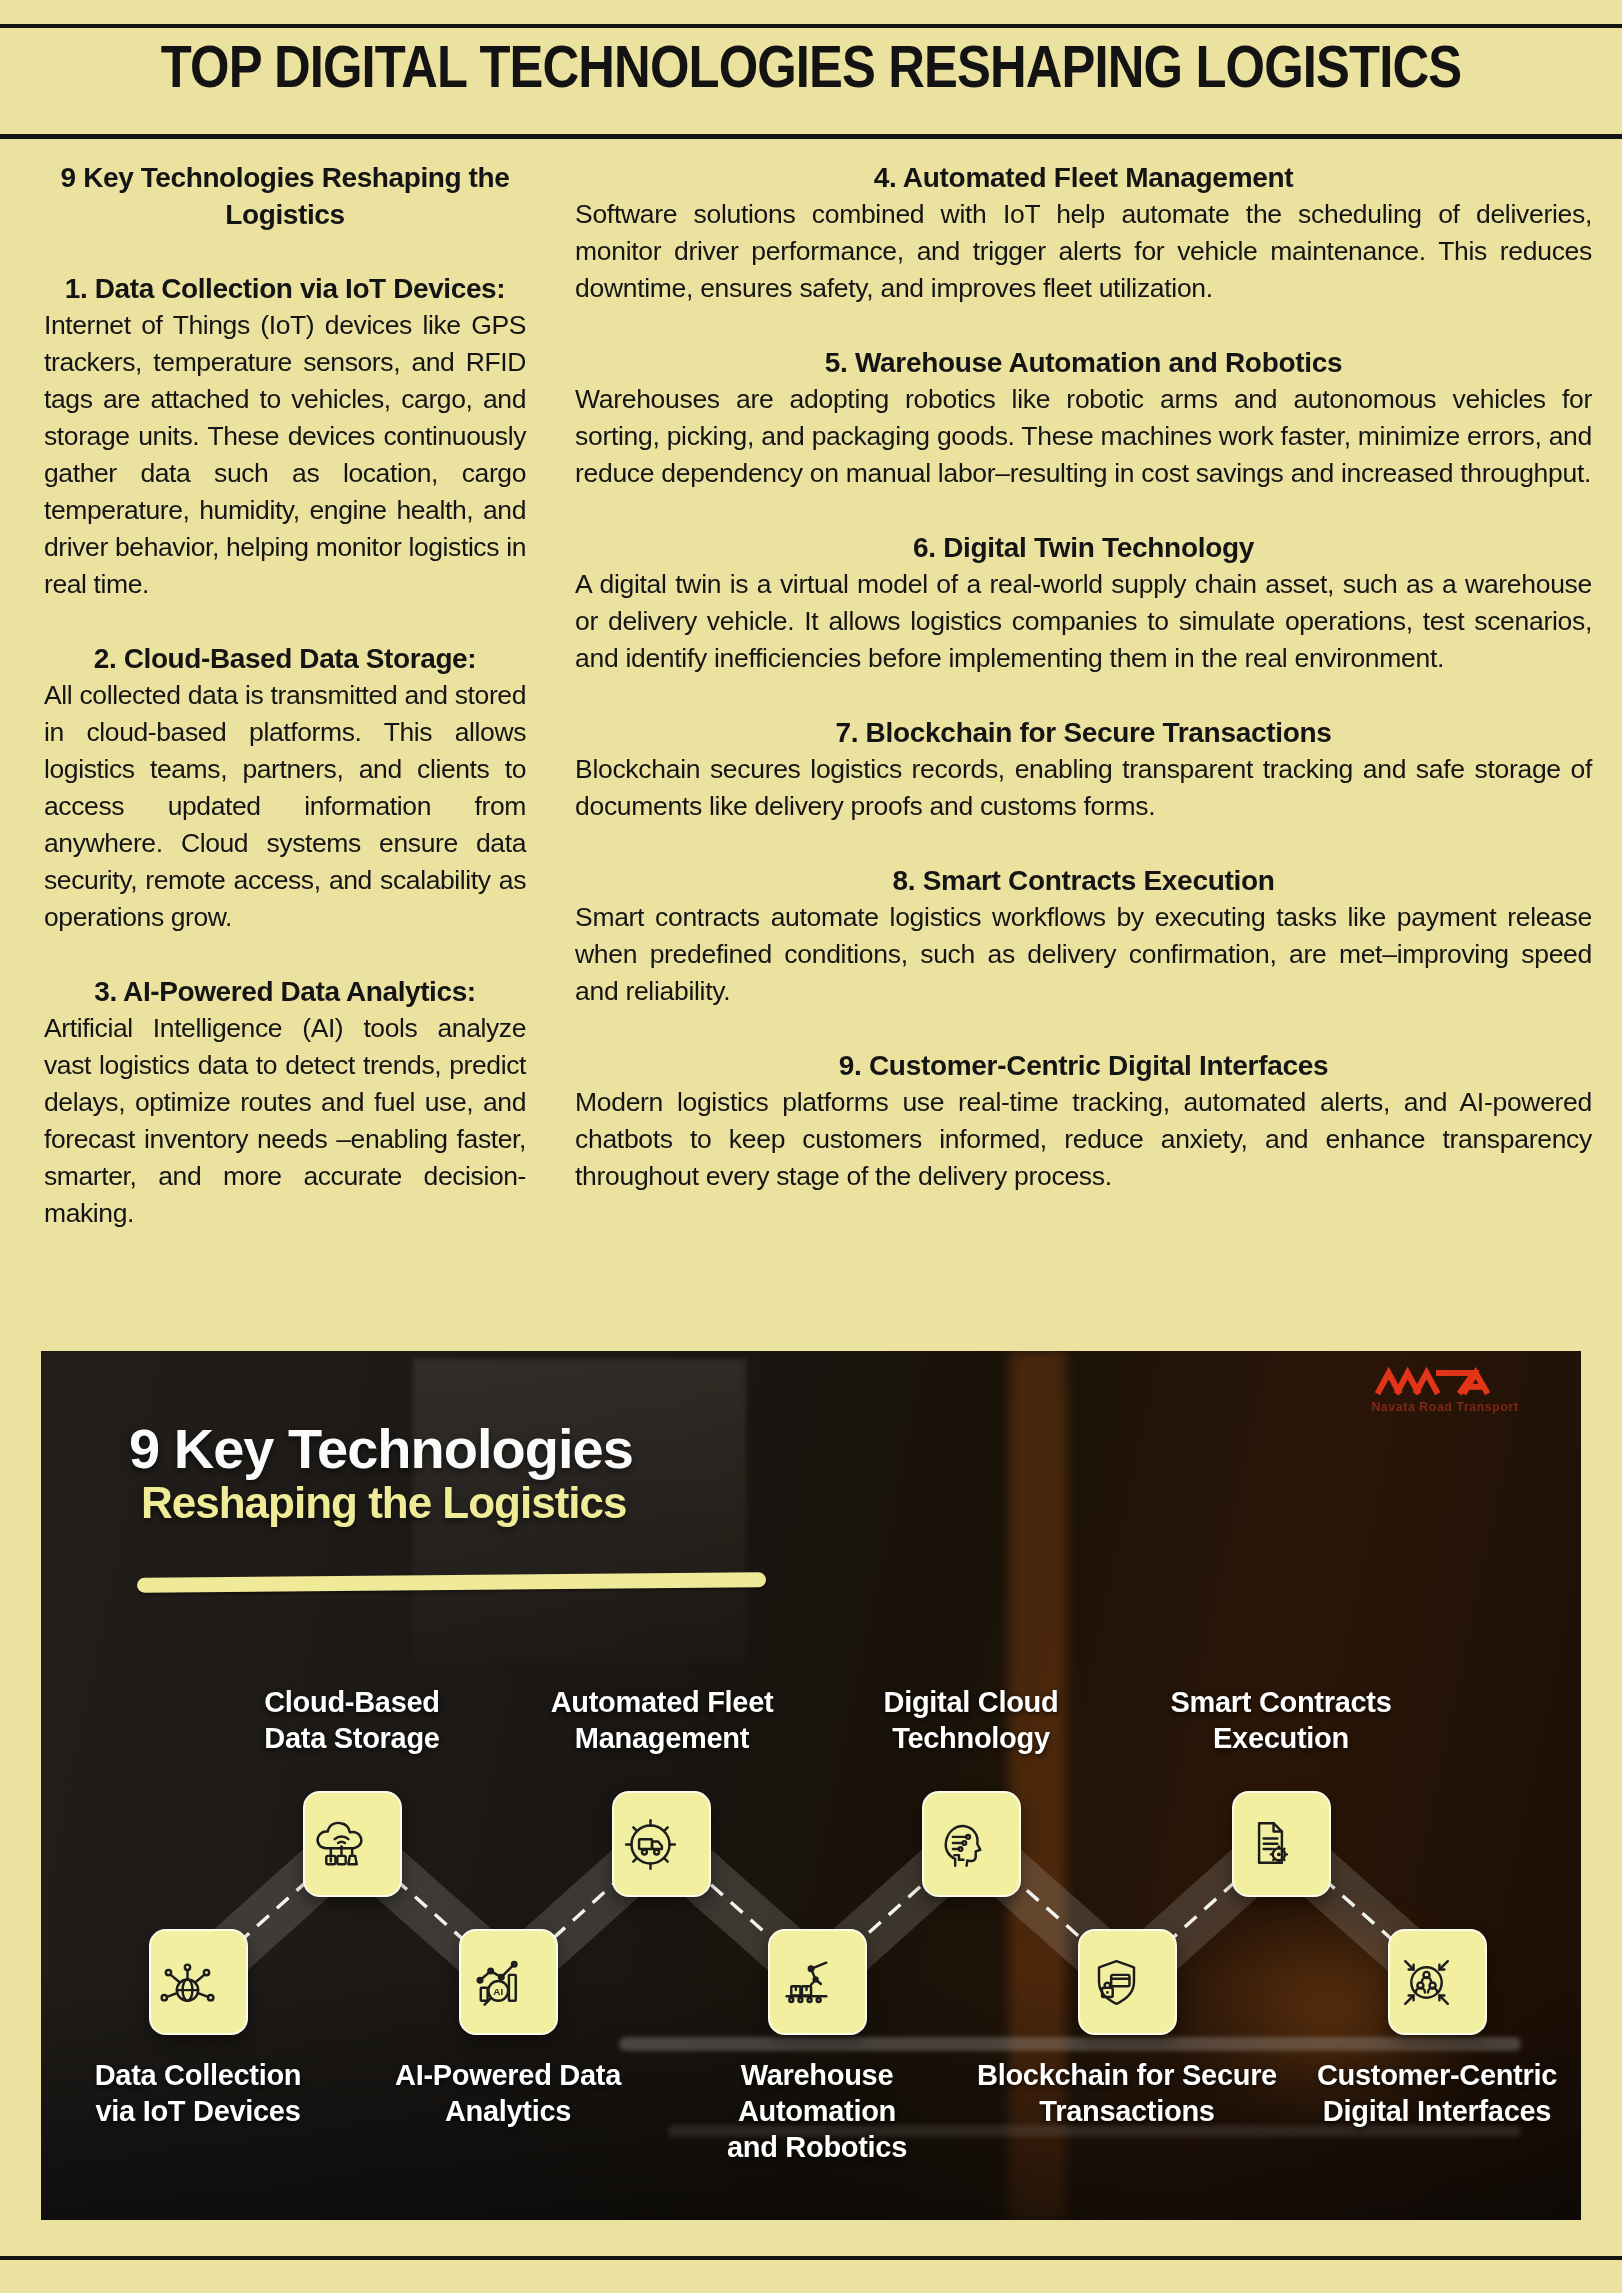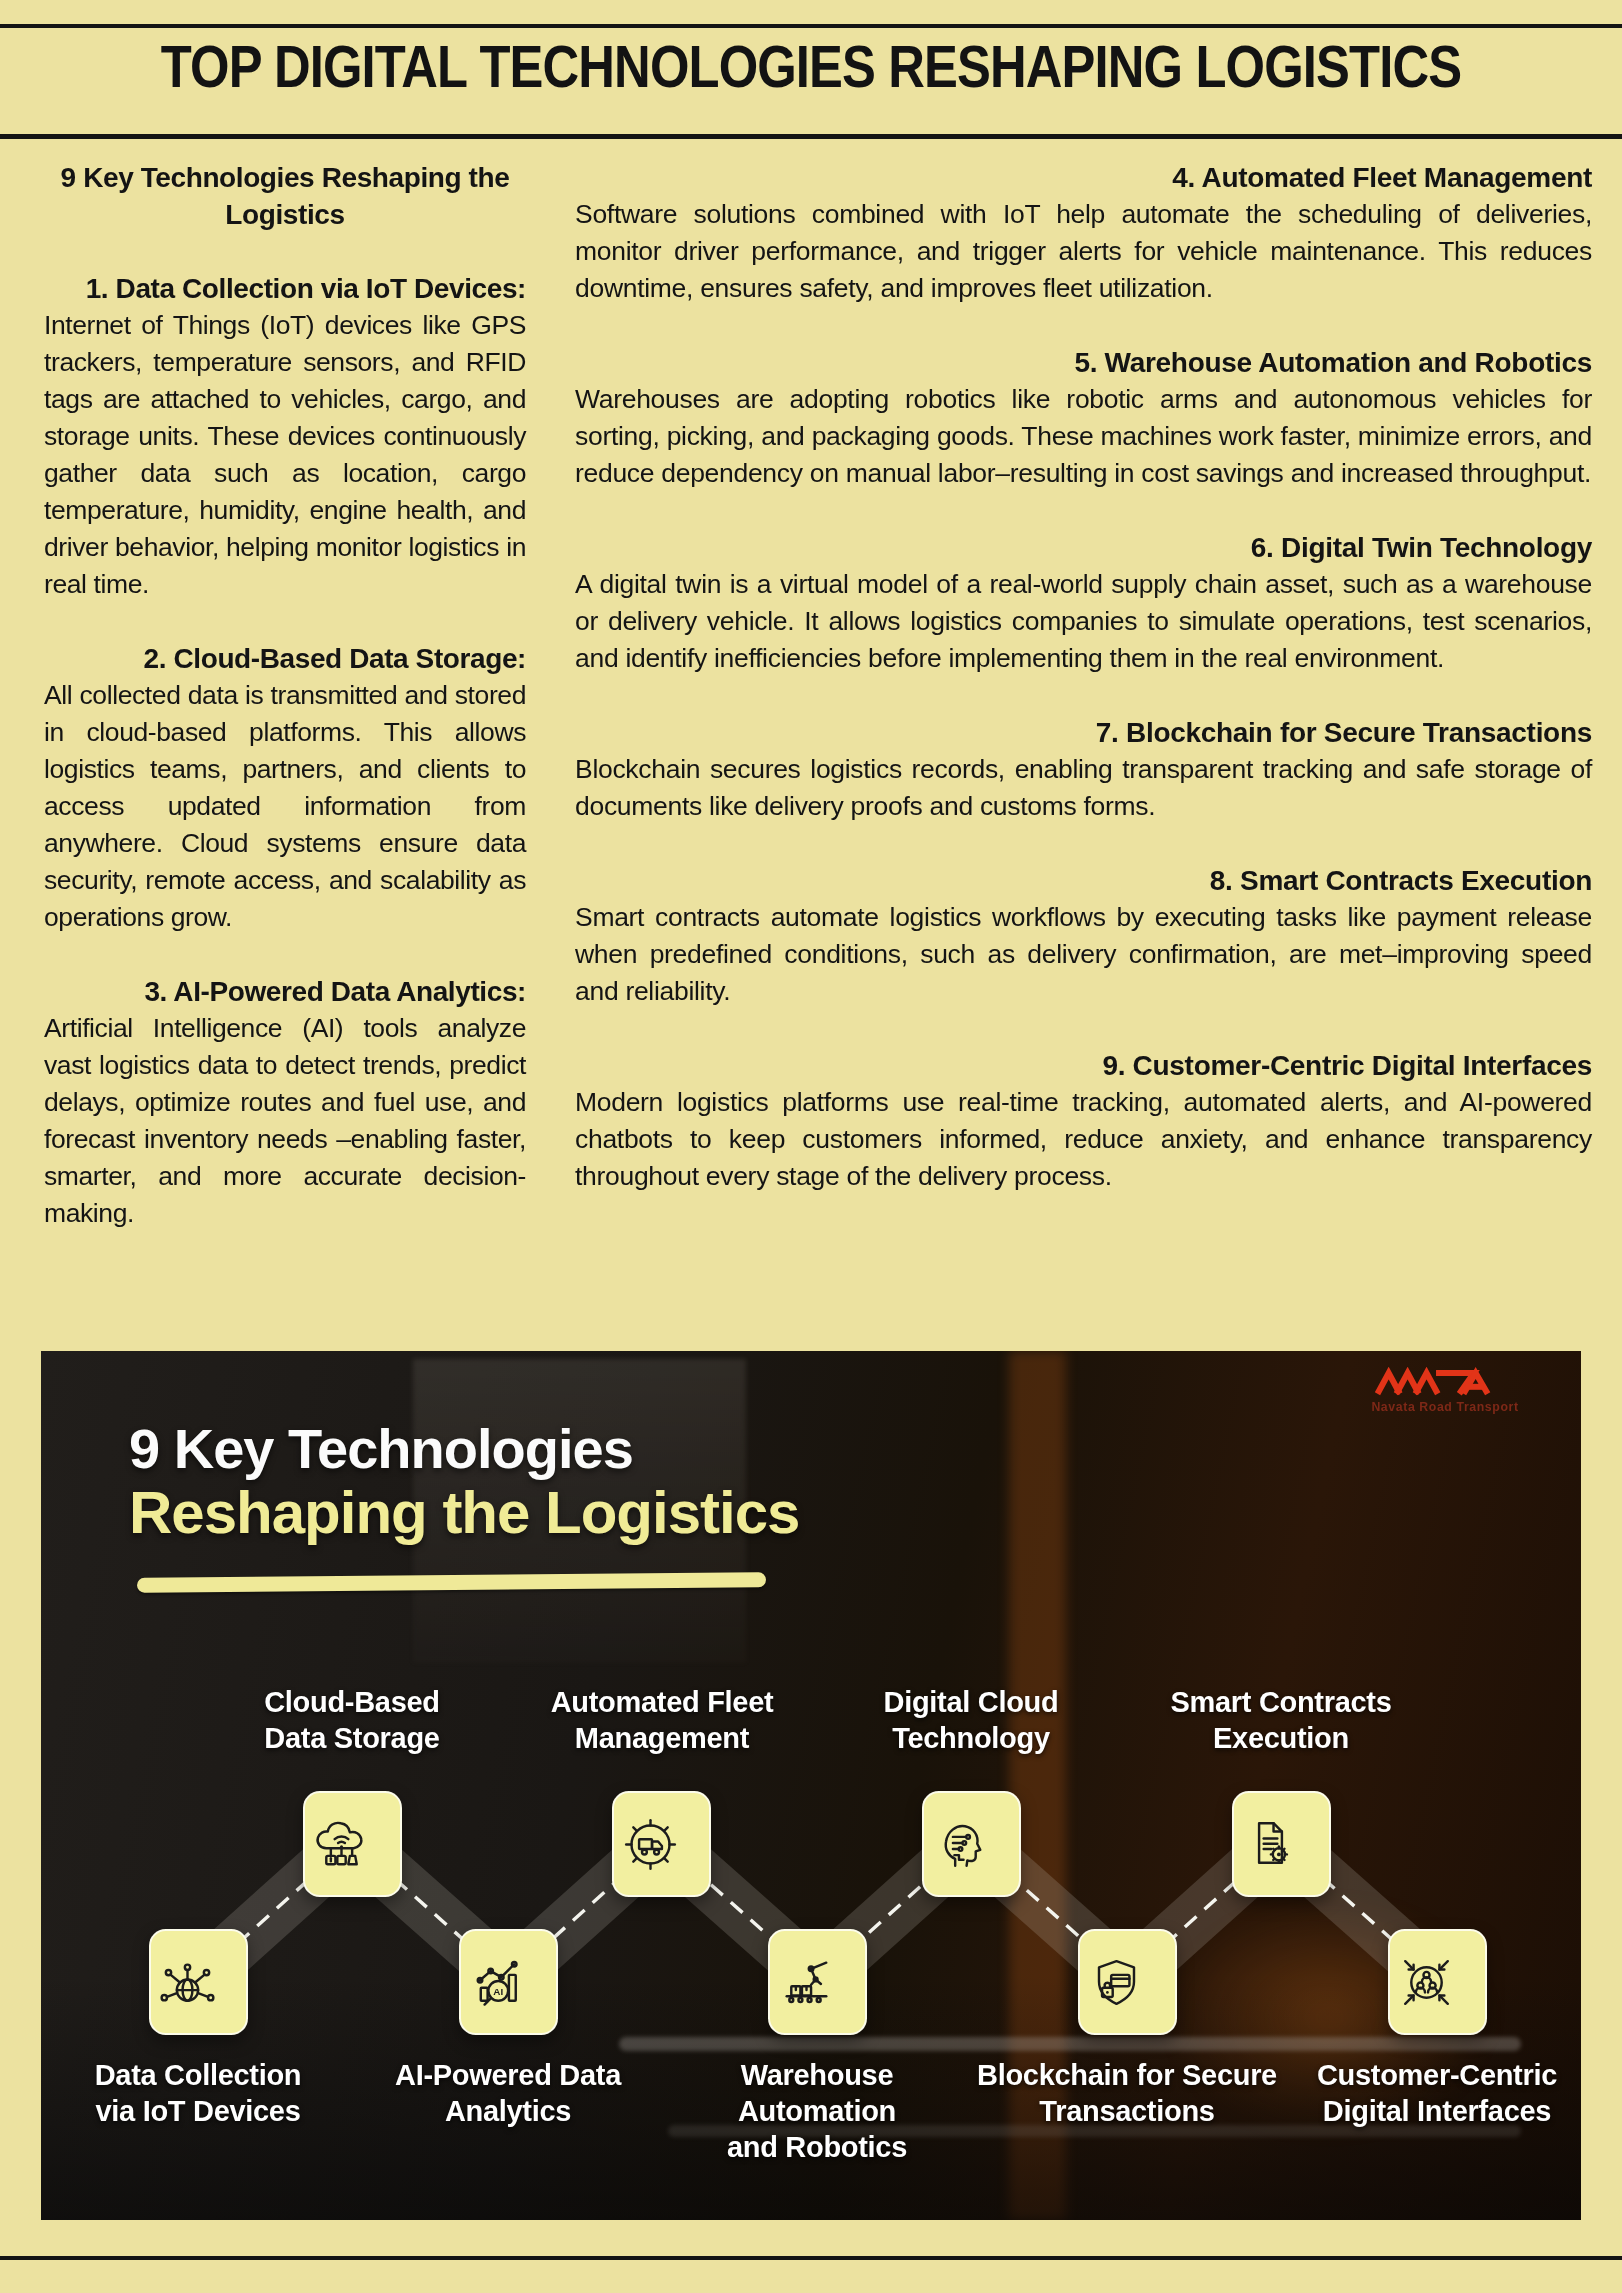--- a/index.html
+++ b/index.html
@@ -18,42 +18,42 @@
     text-align:center;font-size:59px;font-weight:bold;color:#131313;
     transform:scaleX(.86);letter-spacing:-1px;white-space:nowrap;
   }
 
   
   .col{position:absolute;top:159px;font-size:26.5px;line-height:37px;}
   .col-left{left:44px;width:482px;letter-spacing:-0.4px;}
   .col-right{left:575px;width:1017px;letter-spacing:-0.3px;}
   .col-heading{font-weight:bold;font-size:28px;margin:0 0 37px 0;text-align:center;}
   .sec{margin:0 0 37px 0;}
-  .sec-title{font-weight:bold;font-size:28px;text-align:right;}
+  .sec-title{font-weight:bold;font-size:28px;text-align:center;}
   .sec-body{text-align:justify;}
 
   
   .ig{
     position:absolute;left:41px;top:1351px;width:1540px;height:869px;overflow:hidden;
     background:linear-gradient(102deg,#211e1b 0%,#1a1714 36%,#191209 56%,#2a1608 76%,#1b0e05 100%);
   }
   .ig *{box-sizing:border-box;}
   .bg-layer{position:absolute;pointer-events:none;}
   .bg-pallet{left:372px;top:7.8px;width:333px;height:304px;
     background:linear-gradient(180deg,rgba(205,195,180,.12),rgba(110,100,90,.04));filter:blur(2.9px);}
   .bg-door{left:968px;top:0;width:57px;height:869px;background:rgba(200,98,24,.26);filter:blur(5.9px);}
   .bg-glow{left:1127px;top:549px;width:323px;height:235px;border-radius:50%;
     background:radial-gradient(closest-side,rgba(228,120,30,.30),rgba(228,120,30,0));filter:blur(11.8px);}
   .bg-rail1{left:578px;top:686px;width:902px;height:13.7px;border-radius:7.8px;background:rgba(225,220,212,.30);filter:blur(2px);}
   .bg-rail2{left:627px;top:774px;width:853px;height:11.8px;border-radius:7.8px;background:rgba(225,220,212,.18);filter:blur(2px);}
   .bg-floor{left:0;bottom:0;width:1540px;height:245px;background:linear-gradient(180deg,rgba(0,0,0,0),rgba(6,6,6,.6));}
 
   .ig-title1{position:absolute;left:88px;top:65px;font-size:56px;font-weight:bold;color:#fbfbfb;
     text-shadow:0 2.9px 6.9px rgba(0,0,0,.55);letter-spacing:-1px;}
-  .ig-title2{position:absolute;left:88px;top:127px;font-size:60px;font-weight:bold;color:#f0eb96;
+  .ig-title2{position:absolute;left:100px;top:127px;font-size:44px;font-weight:bold;color:#f0eb96;
     text-shadow:0 2.9px 6.9px rgba(0,0,0,.55);letter-spacing:-1px;}
   .ig-underline{position:absolute;left:96px;top:224px;width:629px;height:14.7px;background:#efe998;
     border-radius:8.8px;transform:rotate(-.5deg);box-shadow:0 2px 2.9px rgba(0,0,0,.4);}
 
   .ig-logo{position:absolute;top:15.7px;right:55px;width:162px;text-align:center;}
   .ig-logo-caption{font-size:12.3px;font-weight:bold;color:#7e2817;letter-spacing:0.6px;margin-top:-2px;}
 
   .ig-connect{position:absolute;left:0;top:0;width:1540px;height:869px;z-index:1;}
 
   .node-card{position:absolute;width:99px;height:106px;background:#f2efa0;

